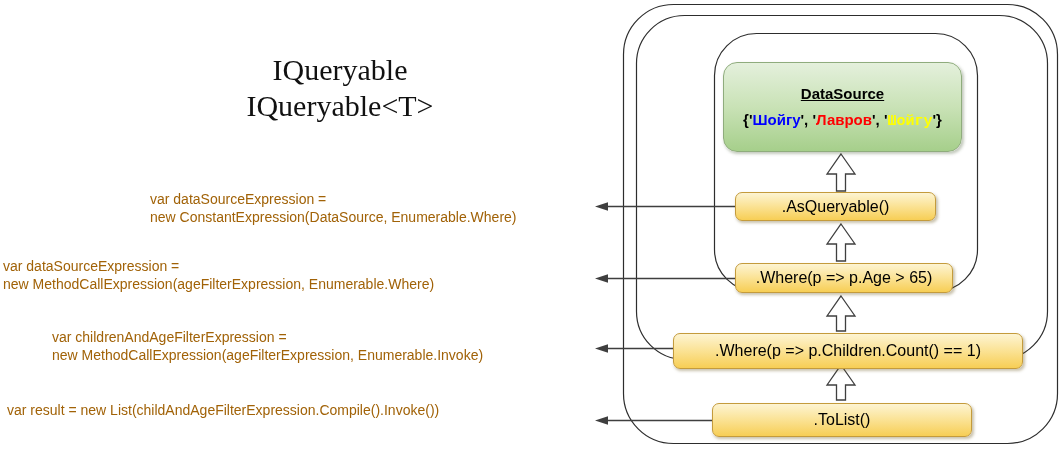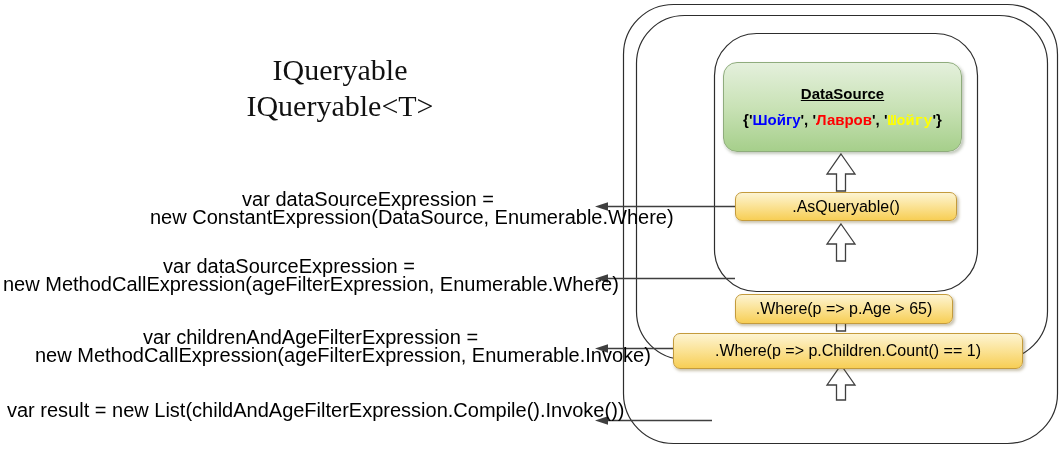--- a/index.html
+++ b/index.html
@@ -11,40 +11,40 @@
     overflow:hidden;
   }
   .stage svg{position:absolute;left:0;top:0;}
   .title{
     position:absolute;left:160px;top:52px;width:360px;
     text-align:center;
     font-family:"Liberation Serif", serif;
     font-size:30px;line-height:36px;color:#111111;
   }
   .anno{
-    position:absolute;text-align:center;
-    font-size:20px;line-height:17.5px;color:#000000;
+    position:absolute;
+    font-size:14px;line-height:17.5px;color:#a16207;
     white-space:nowrap;
   }
   .anno1{left:150px;top:191px;width:436px;}
   .anno2{left:3px;top:258px;width:572px;}
-  .anno3{left:35px;top:329px;width:551px;}
+  .anno3{left:52px;top:329px;width:551px;}
   .anno4{left:7px;top:402px;width:572px;}
   .node{
     position:absolute;display:flex;align-items:center;justify-content:center;
     box-sizing:border-box;color:#000;
   }
   .method{
     background:linear-gradient(180deg,#fdf4d2 0%,#fbe49a 45%,#f7ce55 100%);
     border:1px solid #c49b3c;border-radius:7px;
     font-size:16px;
     box-shadow:1.5px 2px 3px rgba(100,80,20,.35);
   }
-  .m1{left:735px;top:192px;width:222px;height:29px;}
-  .m2{left:735px;top:263px;width:218px;height:30px;margin-top:31px;}
+  .m1{left:735px;top:192px;width:201px;height:29px;}
+  .m2{left:735px;top:263px;width:218px;height:30px;}
   .m3{left:673px;top:333px;width:350px;height:36px;}
   .m4{left:712px;top:403px;width:260px;height:34px;}
   .datasource{
     left:723px;top:62px;width:239px;height:90px;
     background:linear-gradient(180deg,#e4f0dc 0%,#c9e2b6 50%,#a6cf8b 100%);
     border:1px solid #8fac7d;border-radius:14px;
     flex-direction:column;justify-content:center;gap:9px;
     box-shadow:1.5px 2px 3px rgba(60,80,40,.3);
   }
   .ds-title{font-size:15px;font-weight:bold;text-decoration:underline;color:#000;}
@@ -114,14 +114,17 @@
 
   <div class="node method m1">
     <span>.AsQueryable()</span>
   </div>
   <div class="node method m2">
     <span>.Where(p =&gt; p.Age &gt; 65)</span>
   </div>
   <div class="node method m3">
     <span>.Where(p =&gt; p.Children.Count() == 1)</span>
   </div>
+  <div class="node method m4">
+    <span>.ToList()</span>
+  </div>
 
 </div>
 
 </body></html>

